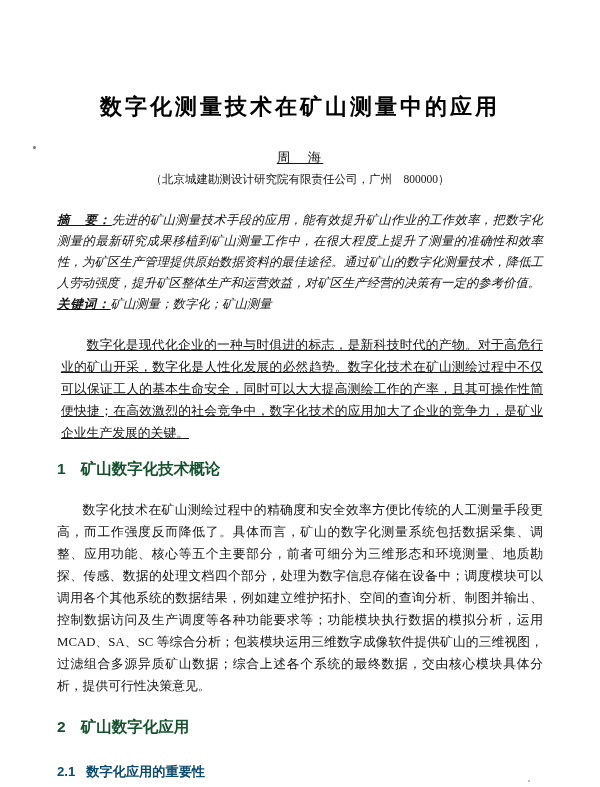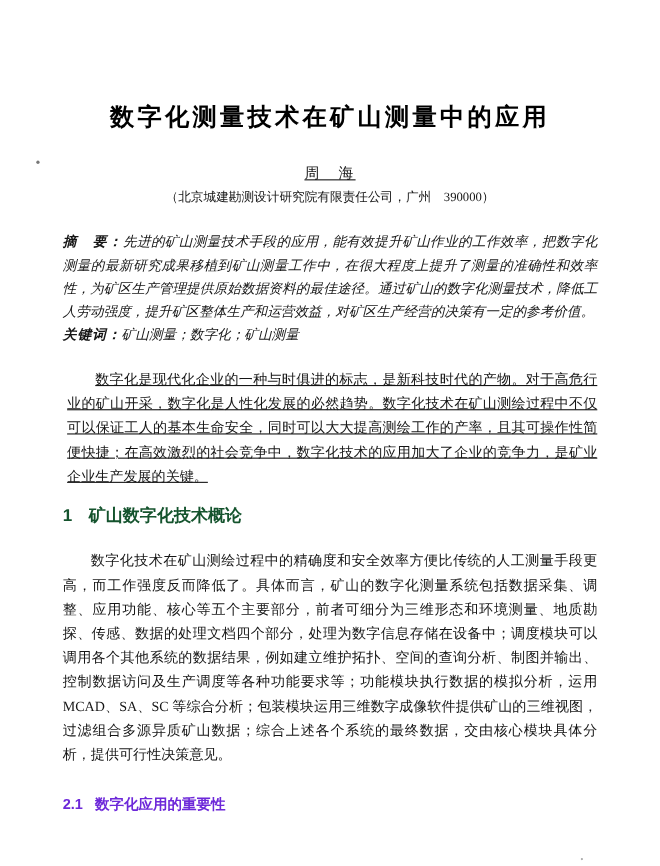--- a/index.html
+++ b/index.html
@@ -64,20 +64,21 @@
   .keywords {
     margin: 0;
     font-size: 12.4px;
     line-height: 21px;
     font-style: italic;
   }
   .abstract .label,
   .keywords .label {
     font-weight: bold;
     letter-spacing: 1px;
+    text-decoration: underline;
   }
   .para {
     font-size: 12.8px;
     line-height: 22px;
     text-align: justify;
     text-indent: 2em;
   }
   .intro-para { margin: 19px 0 0 4px; text-decoration: underline; }
   .sec1-para  { margin: 19px 0 16px 0; }
 
@@ -89,52 +90,55 @@
     color: #14532d;
   }
   h2.section-heading.sec2 { margin-top: 20px; }
   h2.section-heading .num { margin-right: 15px; }
 
   h3.subsection-heading {
     margin: 25px 0 0 0;
     font-family: "Liberation Sans", "DejaVu Sans", sans-serif;
     font-weight: bold;
     font-size: 13.2px;
-    color: #6d28d9;
+    color: #0c4a6e;
   }
   h3.subsection-heading .num { margin-right: 11px; }
 </style>
 </head>
 <body>
 
 <div class="page">
 
   <span class="scan-dot d1"></span>
   <span class="scan-dot d2"></span>
 
   <h1 class="title">数字化测量技术在矿山测量中的应用</h1>
 
   <div class="author">周　海</div>
 
-  <div class="affiliation">（北京城建勘测设计研究院有限责任公司，广州　390000）</div>
+  <div class="affiliation">（北京城建勘测设计研究院有限责任公司，广州　800000）</div>
 
   <p class="abstract">
     <span class="label">摘　要：</span><span>先进的矿山测量技术手段的应用，能有效提升矿山作业的工作效率，把数字化测量的最新研究成果移植到矿山测量工作中，在很大程度上提升了测量的准确性和效率性，为矿区生产管理提供原始数据资料的最佳途径。通过矿山的数字化测量技术，降低工人劳动强度，提升矿区整体生产和运营效益，对矿区生产经营的决策有一定的参考价值。</span>
   </p>
 
   <p class="keywords">
     <span class="label">关键词：</span><span>矿山测量；数字化；矿山测量</span>
   </p>
 
   <p class="para intro-para">数字化是现代化企业的一种与时俱进的标志，是新科技时代的产物。对于高危行业的矿山开采，数字化是人性化发展的必然趋势。数字化技术在矿山测绘过程中不仅可以保证工人的基本生命安全，同时可以大大提高测绘工作的产率，且其可操作性简便快捷；在高效激烈的社会竞争中，数字化技术的应用加大了企业的竞争力，是矿业企业生产发展的关键。</p>
 
   <h2 class="section-heading sec1">
     <span class="num">1</span><span>矿山数字化技术概论</span>
   </h2>
 
   <p class="para sec1-para">数字化技术在矿山测绘过程中的精确度和安全效率方便比传统的人工测量手段更高，而工作强度反而降低了。具体而言，矿山的数字化测量系统包括数据采集、调整、应用功能、核心等五个主要部分，前者可细分为三维形态和环境测量、地质勘探、传感、数据的处理文档四个部分，处理为数字信息存储在设备中；调度模块可以调用各个其他系统的数据结果，例如建立维护拓扑、空间的查询分析、制图并输出、控制数据访问及生产调度等各种功能要求等；功能模块执行数据的模拟分析，运用 MCAD、SA、SC 等综合分析；包装模块运用三维数字成像软件提供矿山的三维视图，过滤组合多源异质矿山数据；综合上述各个系统的最终数据，交由核心模块具体分析，提供可行性决策意见。</p>
 
+  <h2 class="section-heading sec2">
+    <span class="num">2</span><span>矿山数字化应用</span>
+  </h2>
 
   <h3 class="subsection-heading">
     <span class="num">2.1</span><span>数字化应用的重要性</span>
   </h3>
 
 </div>
 
 </body></html>

